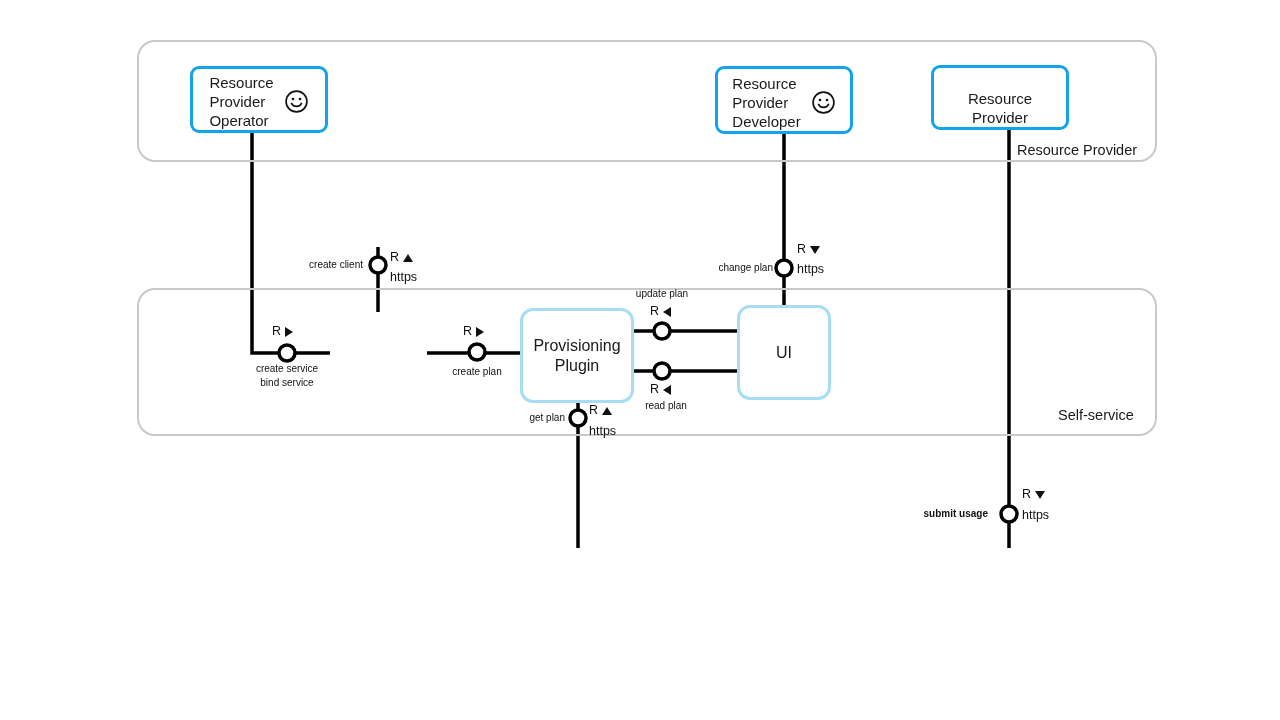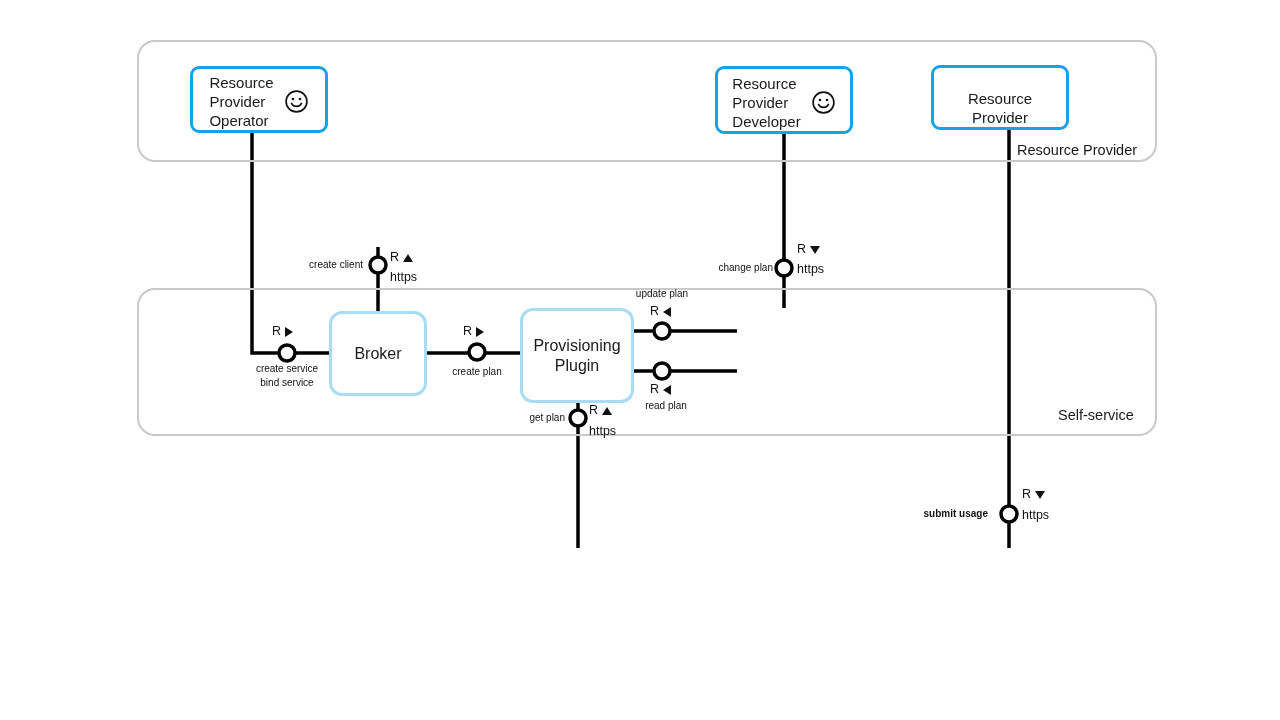--- a/index.html
+++ b/index.html
@@ -204,29 +204,29 @@
   </div>
 
   <div class="actor centered" style="left:931px; top:65px; width:138px; height:65px;">
     <div class="actor-inner">
       <span class="actor-text">Resource
 Provider</span>
     </div>
   </div>
 
 
-  <div class="node" style="left:329px; top:311px; width:98px; height:85px;">
-    <span class="node-text">Broker</span>
-  </div>
 
   <div class="node" style="left:520px; top:308px; width:114px; height:95px;">
     <span class="node-text">Provisioning
 Plugin</span>
   </div>
 
+  <div class="node" style="left:737px; top:305px; width:94px; height:95px;">
+    <span class="node-text">UI</span>
+  </div>
 
 
   <svg class="layer" viewBox="0 0 1280 720">
 
     <circle cx="378" cy="265" r="8" fill="#ffffff" stroke="#000" stroke-width="3.5"></circle>
 
     <circle cx="287" cy="353" r="8" fill="#ffffff" stroke="#000" stroke-width="3.5"></circle>
 
     <circle cx="477" cy="352" r="8" fill="#ffffff" stroke="#000" stroke-width="3.5"></circle>
 

